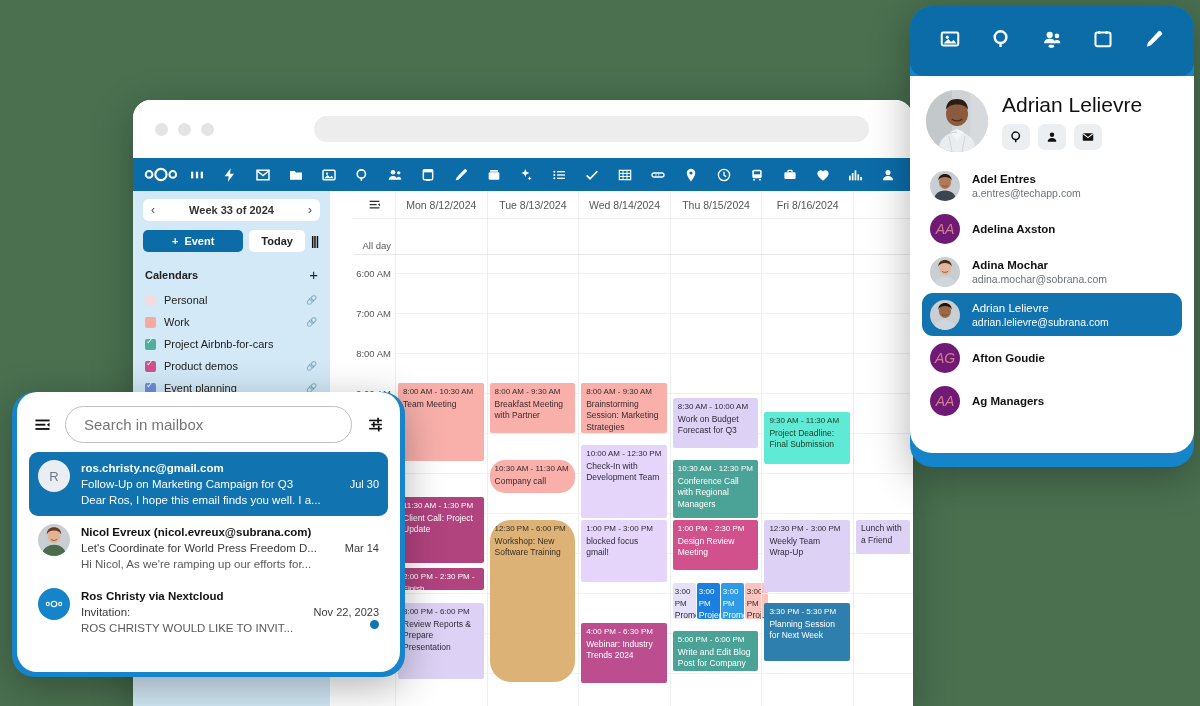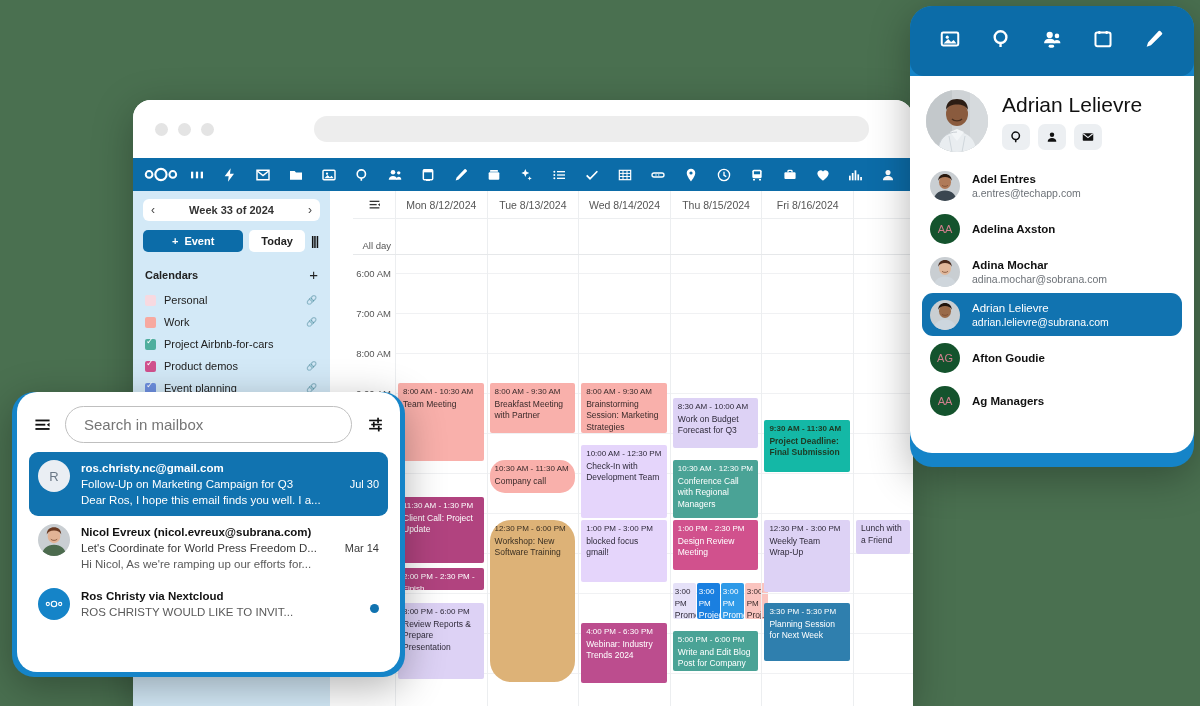--- a/index.html
+++ b/index.html
@@ -91,22 +91,22 @@
               box-shadow:0 0 0 1px #e2e2e2 inset; }
   .ct-name{ font-size:21px; color:#111; white-space:nowrap; }
   .ct-acts{ display:flex; gap:8px; margin-top:7px; }
   .ct-act{ width:28px;height:26px;border-radius:7px;background:#eceff2;
            display:flex;align-items:center;justify-content:center; }
   .ct-act svg{ width:14px;height:14px; fill:#111; }
   .ct-list{ margin-top:4px; }
   .ct-row{ display:flex; align-items:center; gap:12px; height:43px; padding:0 8px; border-radius:11px; }
   .ct-row.sel{ background:#1173b0; }
   .ct-ava{ width:30px;height:30px;border-radius:50%; flex-shrink:0; overflow:hidden; }
-  .ct-ini{ width:30px;height:30px;border-radius:50%; background:#14532d; color:#d07f8e;
-           font-size:11px; display:flex;align-items:center;justify-content:center; flex-shrink:0; }
+  .ct-ini{ width:30px;height:30px;border-radius:50%; background:#701a75; color:#d07f8e;
+           font-size:14px; display:flex;align-items:center;justify-content:center; flex-shrink:0;font-style:italic; }
   .ct-txt .n{ font-size:11.5px; color:#111; font-weight:bold; line-height:14px; }
   .ct-txt .e{ font-size:10.5px; color:#6d7278; line-height:14px; }
   .ct-row.sel .ct-txt .n, .ct-row.sel .ct-txt .e{ color:#fff; font-weight:normal; }
   .ct-row.sel .ct-txt .n{ font-weight:normal; }
 
   
   #mail-card{
     position:absolute; left:12px; top:392px; width:393px; height:285px;
     background:#1584c8; border-radius:22px; box-shadow:0 10px 40px rgba(0,0,0,.3);
     overflow:hidden;
@@ -469,21 +469,21 @@
               <div class="hrline" style="top: 58px;"></div>
               <div class="hrline" style="top: 98px;"></div>
               <div class="hrline" style="top: 138px;"></div>
               <div class="hrline" style="top: 178px;"></div>
               <div class="hrline" style="top: 218px;"></div>
               <div class="hrline" style="top: 258px;"></div>
               <div class="hrline" style="top: 298px;"></div>
               <div class="hrline" style="top: 338px;"></div>
               <div class="hrline" style="top: 378px;"></div>
               <div class="hrline" style="top: 418px;"></div>
-              <div class="ev" style="top: 165px; height: 52px; background: #14b8a6; color: rgb(30, 58, 36); font-weight: bold;"><span class="tm">9:30 AM - 11:30 AM</span><span>Project Deadline: Final Submission</span></div>
+              <div class="ev" style="top: 157px; height: 52px; background: #5eead4; color: rgb(30, 58, 36);"><span class="tm">9:30 AM - 11:30 AM</span><span>Project Deadline: Final Submission</span></div>
               <div class="ev" style="top: 265px; height: 72px; background: rgb(221, 210, 245); color: rgb(47, 42, 58);"><span class="tm">12:30 PM - 3:00 PM</span><span>Weekly Team Wrap-Up</span></div>
               <div class="ev" style="top: 348px; height: 58px; background: rgb(47, 127, 174); color: rgb(255, 255, 255);"><span class="tm">3:30 PM - 5:30 PM</span><span>Planning Session for Next Week</span></div>
             </div>
             <div class="daycol" style="flex: 0 0 60px;">
               <div class="hrline" style="top: 18px;"></div>
               <div class="hrline" style="top: 58px;"></div>
               <div class="hrline" style="top: 98px;"></div>
               <div class="hrline" style="top: 138px;"></div>
               <div class="hrline" style="top: 178px;"></div>
               <div class="hrline" style="top: 218px;"></div>
@@ -694,20 +694,24 @@
             <svg viewBox="0 0 64 24">
               <g fill="none" stroke="#fff" stroke-width="3.4">
                 <circle cx="32" cy="12" r="8"></circle>
                 <circle cx="14" cy="12" r="4.6" stroke-width="3.2"></circle>
                 <circle cx="50" cy="12" r="4.6" stroke-width="3.2"></circle>
               </g>
             </svg>
           </div>
           <div class="m-body">
             <div class="m-l1">Ros Christy via Nextcloud</div>
+            <div class="m-l2">
+              <span class="sub">Invitation:</span>
+              <span class="dt">Nov 22, 2023</span>
+            </div>
             <div class="m-l3">
               <span>ROS CHRISTY WOULD LIKE TO INVIT...</span>
               <span class="unread-dot"></span>
             </div>
           </div>
         </div>
       </div>
   </div>
 </div>
 

